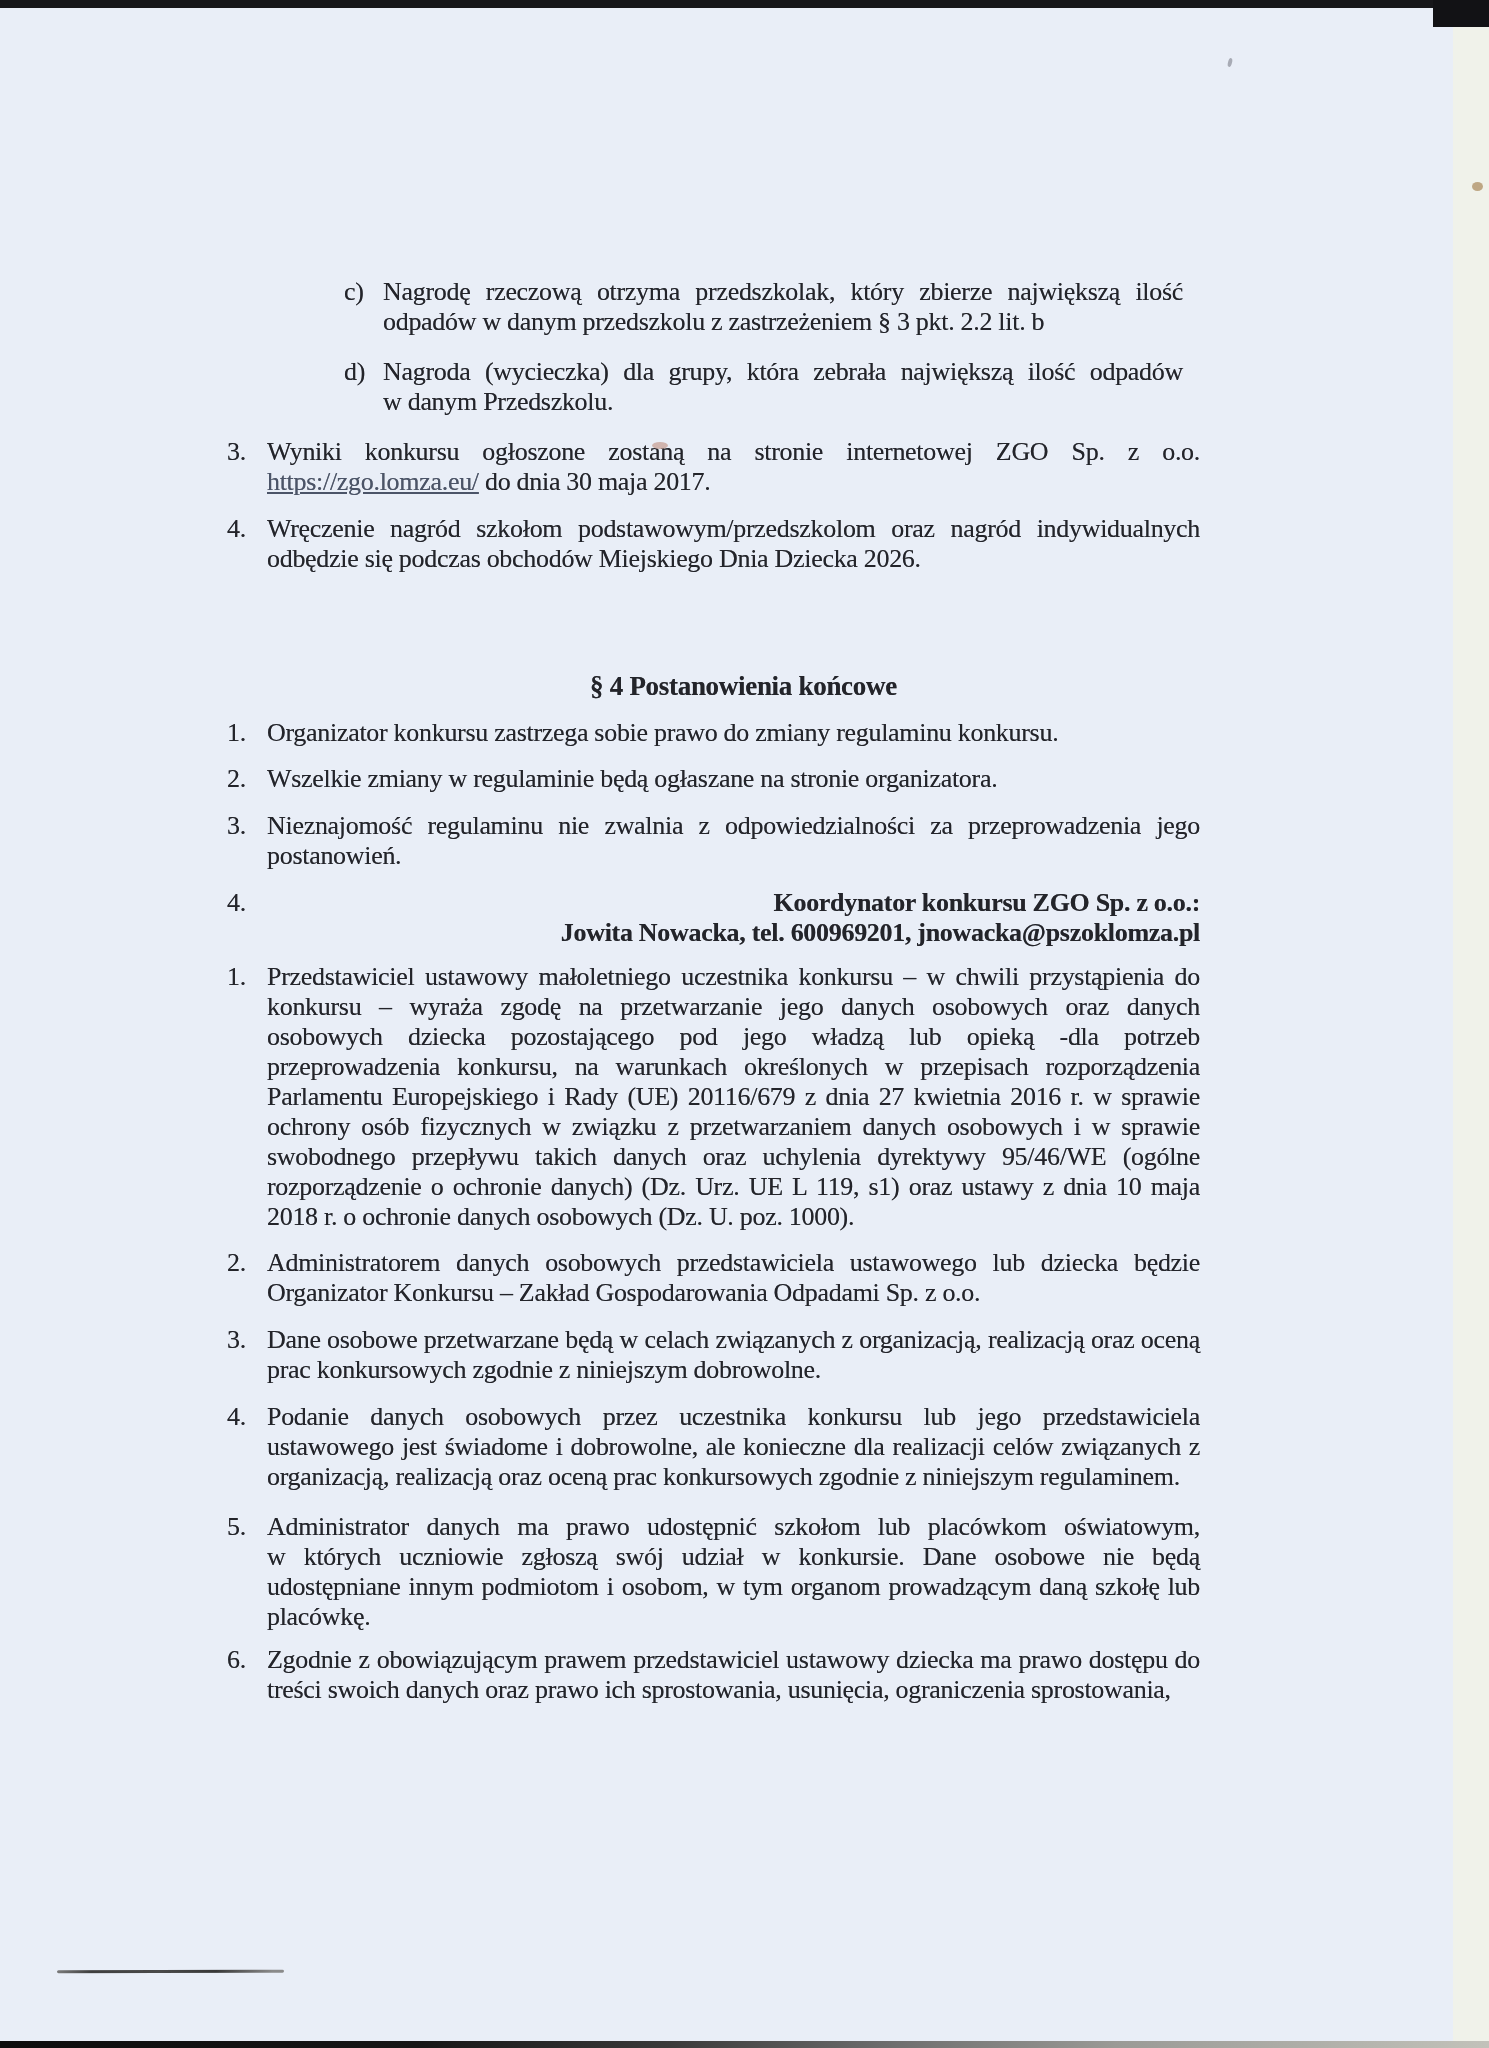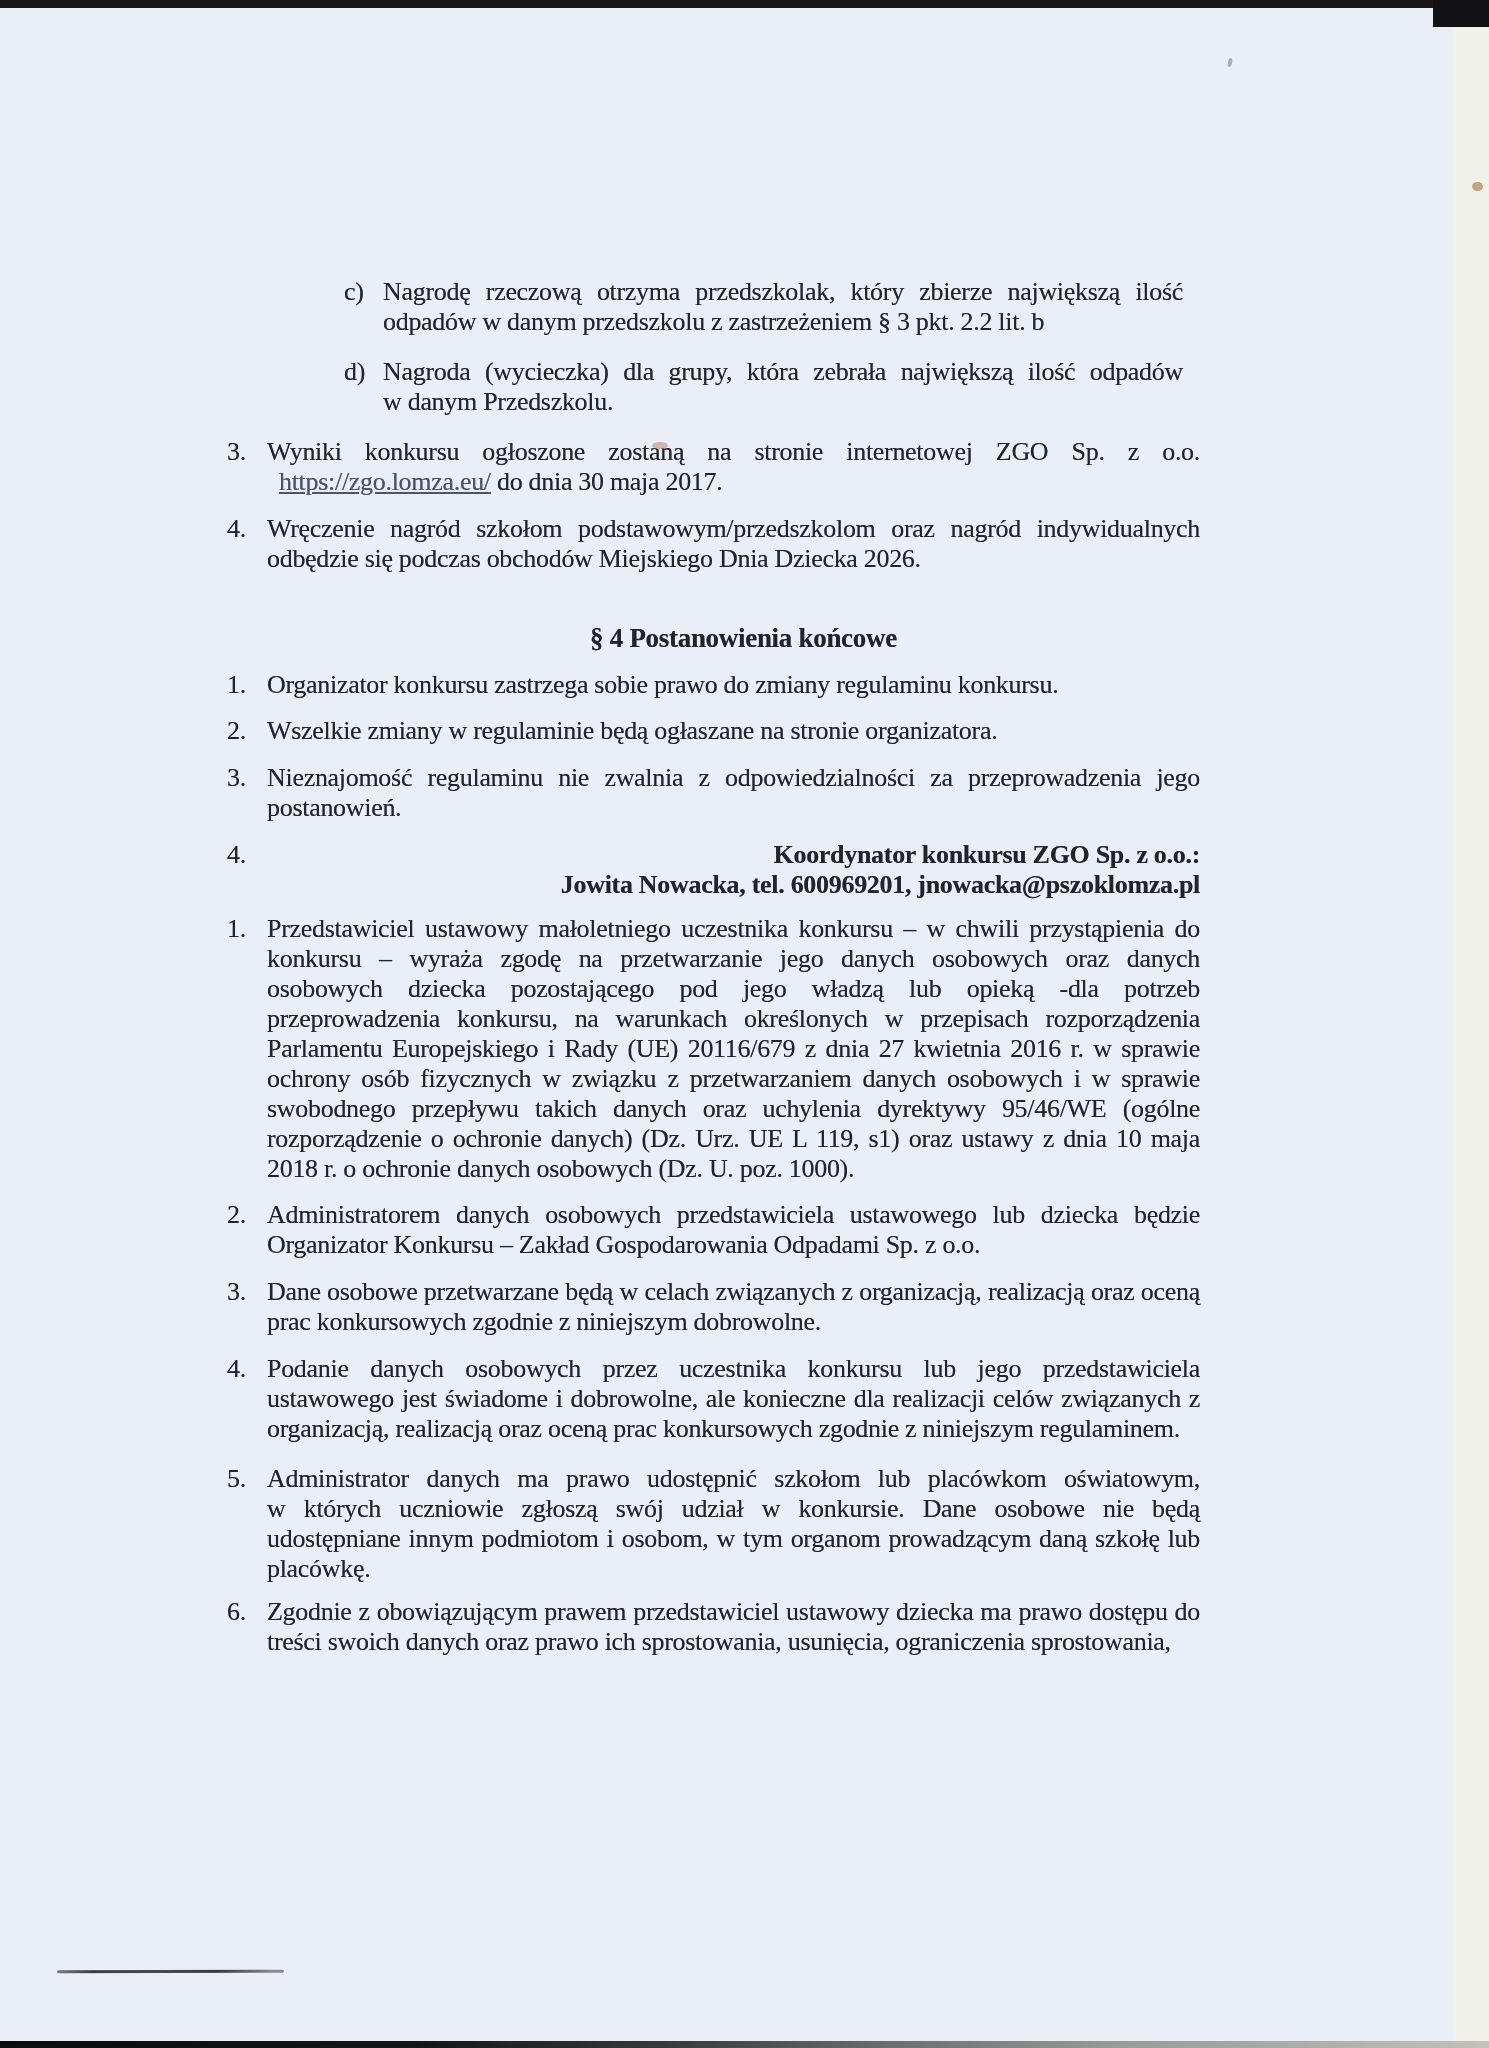--- a/index.html
+++ b/index.html
@@ -37,36 +37,36 @@
     text-shadow:0 0 0.6px rgba(35,36,42,0.55);
   }
   .item { display:flex; align-items:flex-start; }
   .item.cd  { margin-left:344px; width:839px; }
   .item.num { margin-left:227px; width:973px; }
   .marker { flex:0 0 auto; }
   .cd  .marker { width:39px; }
   .num .marker { width:40px; }
   .text { margin:0; flex:1 1 auto; text-align:justify; }
   .text.left { text-align:right; white-space:pre-line;font-weight:bold; }
-  .url { text-decoration:underline; color:#4b5468;margin-left:12px; }
+  .url { text-decoration:underline; color:#4b5468; }
 
   .heading {
     margin:0 0 0 227px; width:973px; font-size:27px; font-weight:bold;
     text-align:center; transform:translateX(30px);
     letter-spacing:-0.3px; line-height:30px;
   }
 
   .mt0  { margin-top:0; }
   .mt13 { margin-top:13px; }
   .mt14 { margin-top:14px; }
   .mt16 { margin-top:16px; }
   .mt17 { margin-top:17px; }
   .mt20 { margin-top:20px; }
   .mt66 { margin-top:66px; }
-  .mt67 { margin-top:49px; }
+  .mt67 { margin-top:97px; }
 </style>
 </head>
 <body>
 
 <div class="page">
 
   <div class="content">
 
     <div class="item cd mt0">
       <span class="marker">c)</span>

